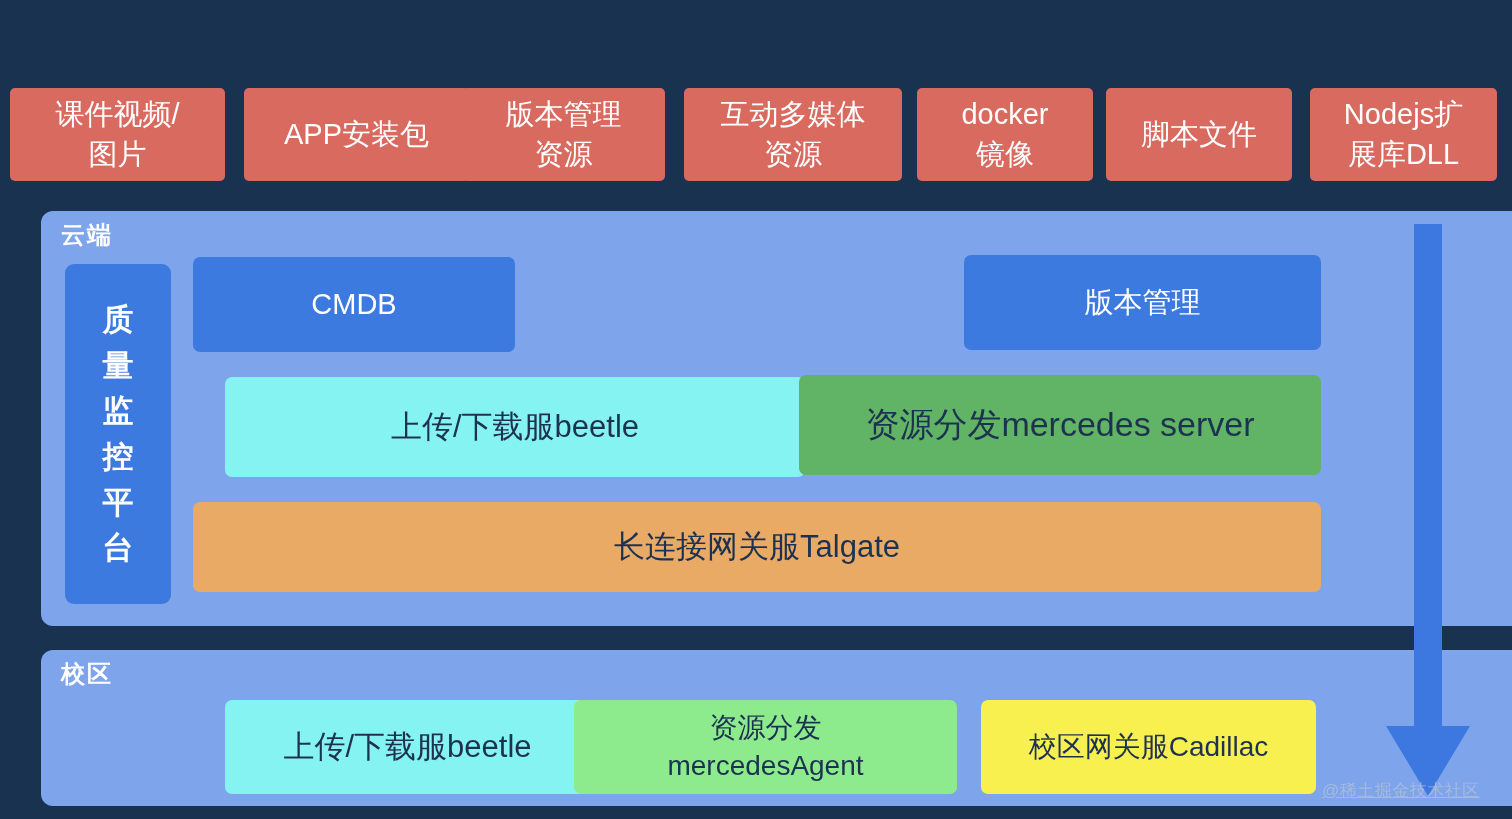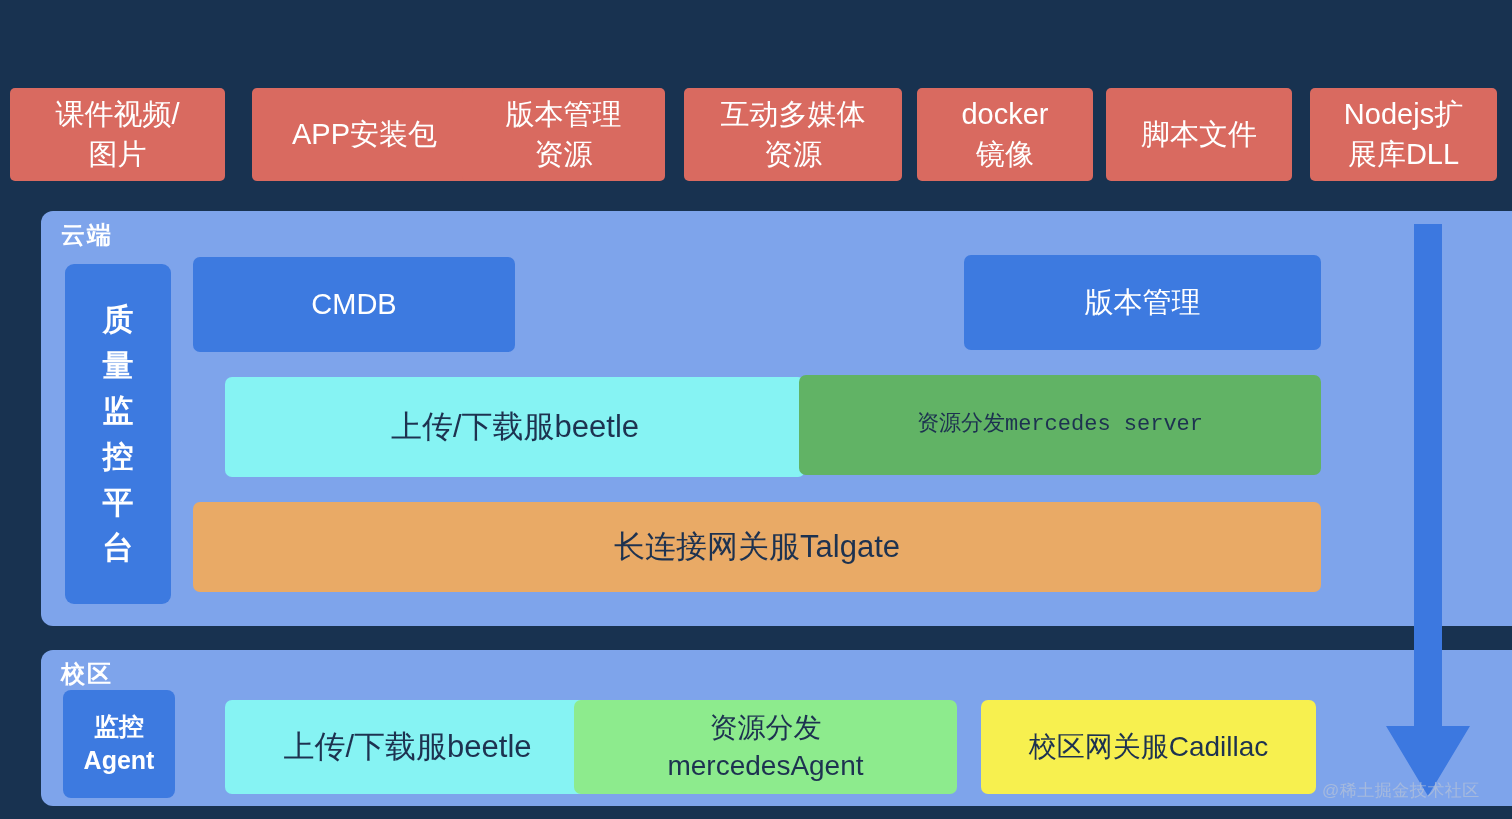--- a/index.html
+++ b/index.html
@@ -58,21 +58,21 @@
     position: absolute;
     top: 8px; left: 20px;
     color: #ffffff;
     font-size: 24px;
     font-weight: 700;
     letter-spacing: 2px;
   }
 
   .blue   { background: var(--blue, #3d7ae0); color: #ffffff; font-size: 29px; }
   .cyan   { background: var(--cyan, #86f3f3); color: var(--darktext, #1d3250); font-size: 31px; font-weight: 500; margin-left: 32px; }
-  .green  { background: var(--green, #61b365); color: var(--darktext, #1d3250); font-size: 22px; font-weight: 500; font-family: Liberation Mono, monospace; }
+  .green  { background: var(--green, #61b365); color: var(--darktext, #1d3250); font-size: 34px; font-weight: 500; }
   .orange { background: var(--orange, #e9aa66); color: var(--darktext, #1d3250); font-size: 31px; font-weight: 500; text-align: right; }
   .lightgreen { background: var(--lightgreen, #8deb8d); color: var(--darktext, #1d3250); font-size: 28px; font-weight: 500; }
   .yellow { background: var(--yellow, #f7f04f); color: var(--darktext, #1d3250); font-size: 28px; font-weight: 500; }
 
   .vertical {
     font-size: 31px;
     line-height: 1.47;
     font-weight: 600;
     border-radius: 9px;
   }
@@ -92,31 +92,32 @@
 
   .watermark {
     position: absolute;
     left: 1322px;
     top: 779px;
     font-size: 17px;
     color: var(--watermark, #c6cbd3);
     opacity: 0.55;
     letter-spacing: 0.5px;
     z-index: 5;
+    text-decoration: underline;
   }
 </style>
 </head>
 <body>
 
 <div class="stage">
 
 
   <div class="box red" style="left:10px;  width:215px">课件视频/
 图片</div>
-  <div class="box red" style="left:252px; width:225px">APP安装包</div>
+  <div class="box red" style="left:244px; width:225px">APP安装包</div>
   <div class="box red" style="left:462px; width:203px">版本管理
 资源</div>
   <div class="box red" style="left:684px; width:218px">互动多媒体
 资源</div>
   <div class="box red" style="left:917px; width:176px">docker
 镜像</div>
   <div class="box red" style="left:1106px;width:186px">脚本文件</div>
   <div class="box red" style="left:1310px;width:187px">Nodejs扩
 展库DLL</div>
 
@@ -135,22 +136,20 @@
 
     <div class="box cyan" style="left:152px; top:166px; width:580px; height:100px">上传/下载服beetle</div>
     <div class="box green" style="left:758px; top:164px; width:522px; height:100px">资源分发mercedes server</div>
 
     <div class="box orange" style="left:152px; top:291px; width:1128px; height:90px">长连接网关服Talgate</div>
   </div>
 
   <div class="panel campus">
     <div class="panel-label">校区</div>
 
-    <div class="box blue agent-box" style="left:22px; top:40px; width:112px; height:108px">监控
-Agent</div>
 
     <div class="box cyan" style="left:152px; top:50px; width:365px; height:94px">上传/下载服beetle</div>
     <div class="box lightgreen" style="left:533px; top:50px; width:383px; height:94px">资源分发
 mercedesAgent</div>
     <div class="box yellow" style="left:940px; top:50px; width:335px; height:94px">校区网关服Cadillac</div>
   </div>
 
   <svg class="flow-arrow" width="88" height="572" viewBox="0 0 88 572" aria-hidden="true">
     <path d="M30 0 H58 V502 H86 L44 572 L2 502 H30 Z" fill="var(--arrow, #3c78e0)"></path>
   </svg>

